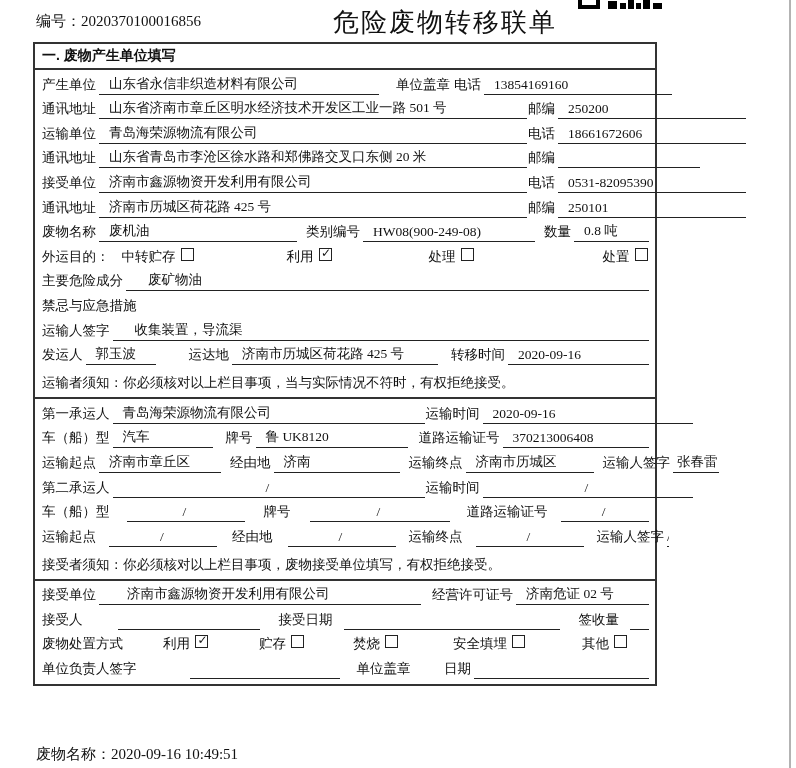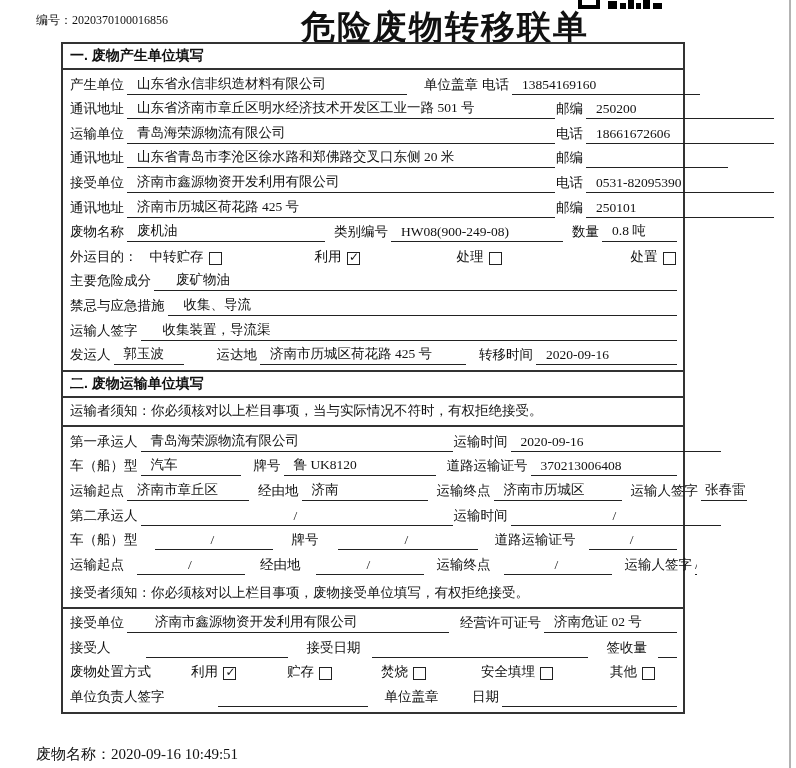--- a/index.html
+++ b/index.html
@@ -1,32 +1,32 @@
 <!DOCTYPE html>
 <html><head>
 <meta charset="utf-8">
 <style>
   html,body{margin:0;padding:0;}
   body{
     width:796px;height:768px;position:relative;overflow:hidden;
     background:#ffffff;color:#111;
     font-family:"Liberation Serif","DejaVu Serif",serif;
   }
-  .hdr-num{position:absolute;left:36px;top:12px;font-size:12px;white-space:nowrap;text-align:right;}
+  .hdr-num{position:absolute;left:36px;top:12px;font-size:15px;white-space:nowrap;text-align:right;}
   .hdr-title{
     position:absolute;left:290px;top:5px;width:310px;text-align:center;
     font-family:"Liberation Sans","DejaVu Sans",sans-serif;
-    font-weight:bold;font-size:34px;letter-spacing:2px;white-space:nowrap;
+    font-weight:normal;font-size:26px;letter-spacing:2px;white-space:nowrap;
   }
   .qr-frag{position:absolute;left:578px;top:0;}
   .page-edge{position:absolute;left:789px;top:0;width:2px;height:768px;background:#b3b3b3;}
 
   .form{
     position:absolute;left:33px;top:42px;width:624px;
-    border:2px solid #333;background:#fff;box-sizing:border-box;margin-left:28px;
+    border:2px solid #333;background:#fff;box-sizing:border-box;
   }
   .sec-title{
     font-family:"Liberation Sans","DejaVu Sans",sans-serif;
     font-weight:bold;font-size:14px;
     padding:3px 6px 3px 7px;border-bottom:2px solid #333;
   }
   .sec-title.bt{border-top:2px solid #333;}
   .notice{
     font-size:13.5px;padding:4px 6px 5px 7px;border-bottom:2px solid #333;
   }
@@ -37,21 +37,21 @@
   }
   .lbl{white-space:nowrap;padding:0 3px 1px 1px;flex:0 0 auto;}
   .ul{
     display:inline-block;border-bottom:1.2px solid #222;
     padding:0 2px 1px 10px;white-space:nowrap;overflow:hidden;
     flex:0 0 auto;box-sizing:border-box;min-height:17px;
   }
   .grow{flex:1 1 auto;}
   .sp{flex:1 1 auto;}
   .ctr{text-align:center;padding-left:0;}
-  .opt{display:flex;align-items:flex-end;flex:0 0 auto;}
+  .opt{display:flex;align-items:flex-start;flex:0 0 auto;}
   .opt .lbl{padding-right:5px;}
   .cb{
     display:inline-block;width:13px;height:13px;border:1.2px solid #222;
     box-sizing:border-box;margin-bottom:2px;position:relative;
   }
   .mk{
     position:absolute;left:0;top:-3px;width:13px;text-align:center;
     font-family:"DejaVu Sans","Liberation Sans",sans-serif;
     font-size:12px;line-height:14px;color:#111;
   }
@@ -170,39 +170,37 @@
       </span>
     </div>
 
     <div class="row">
       <span class="lbl">主要危险成分</span>
       <span class="ul grow" style="padding-left:22px">废矿物油</span>
     </div>
 
     <div class="row">
       <span class="lbl">禁忌与应急措施</span>
-      <span class="ul grow" style="padding-left:16px">收集、导流</span>
     </div>
 
     <div class="row">
       <span class="lbl">运输人签字</span>
       <span class="ul grow" style="padding-left:22px">收集装置，导流渠</span>
     </div>
 
     <div class="row">
       <span class="lbl">发运人</span>
       <span class="ul" style="width:70px">郭玉波</span>
       <span class="lbl" style="margin-left:32px">运达地</span>
       <span class="ul" style="width:206px">济南市历城区荷花路 425 号</span>
       <span class="lbl" style="margin-left:12px">转移时间</span>
       <span class="ul grow">2020-09-16</span>
     </div>
   </div>
 
-  <div class="sec-title bt">二. 废物运输单位填写</div>
   <div class="notice">运输者须知：你必须核对以上栏目事项，当与实际情况不符时，有权拒绝接受。</div>
   <div class="sec-body">
 
     <div class="row">
       <span class="lbl">第一承运人</span>
       <span class="ul" style="width:312px">青岛海荣源物流有限公司</span>
       <span class="sp"></span>
       <span class="lbl">运输时间</span>
       <span class="ul" style="width:210px">2020-09-16</span>
     </div>

